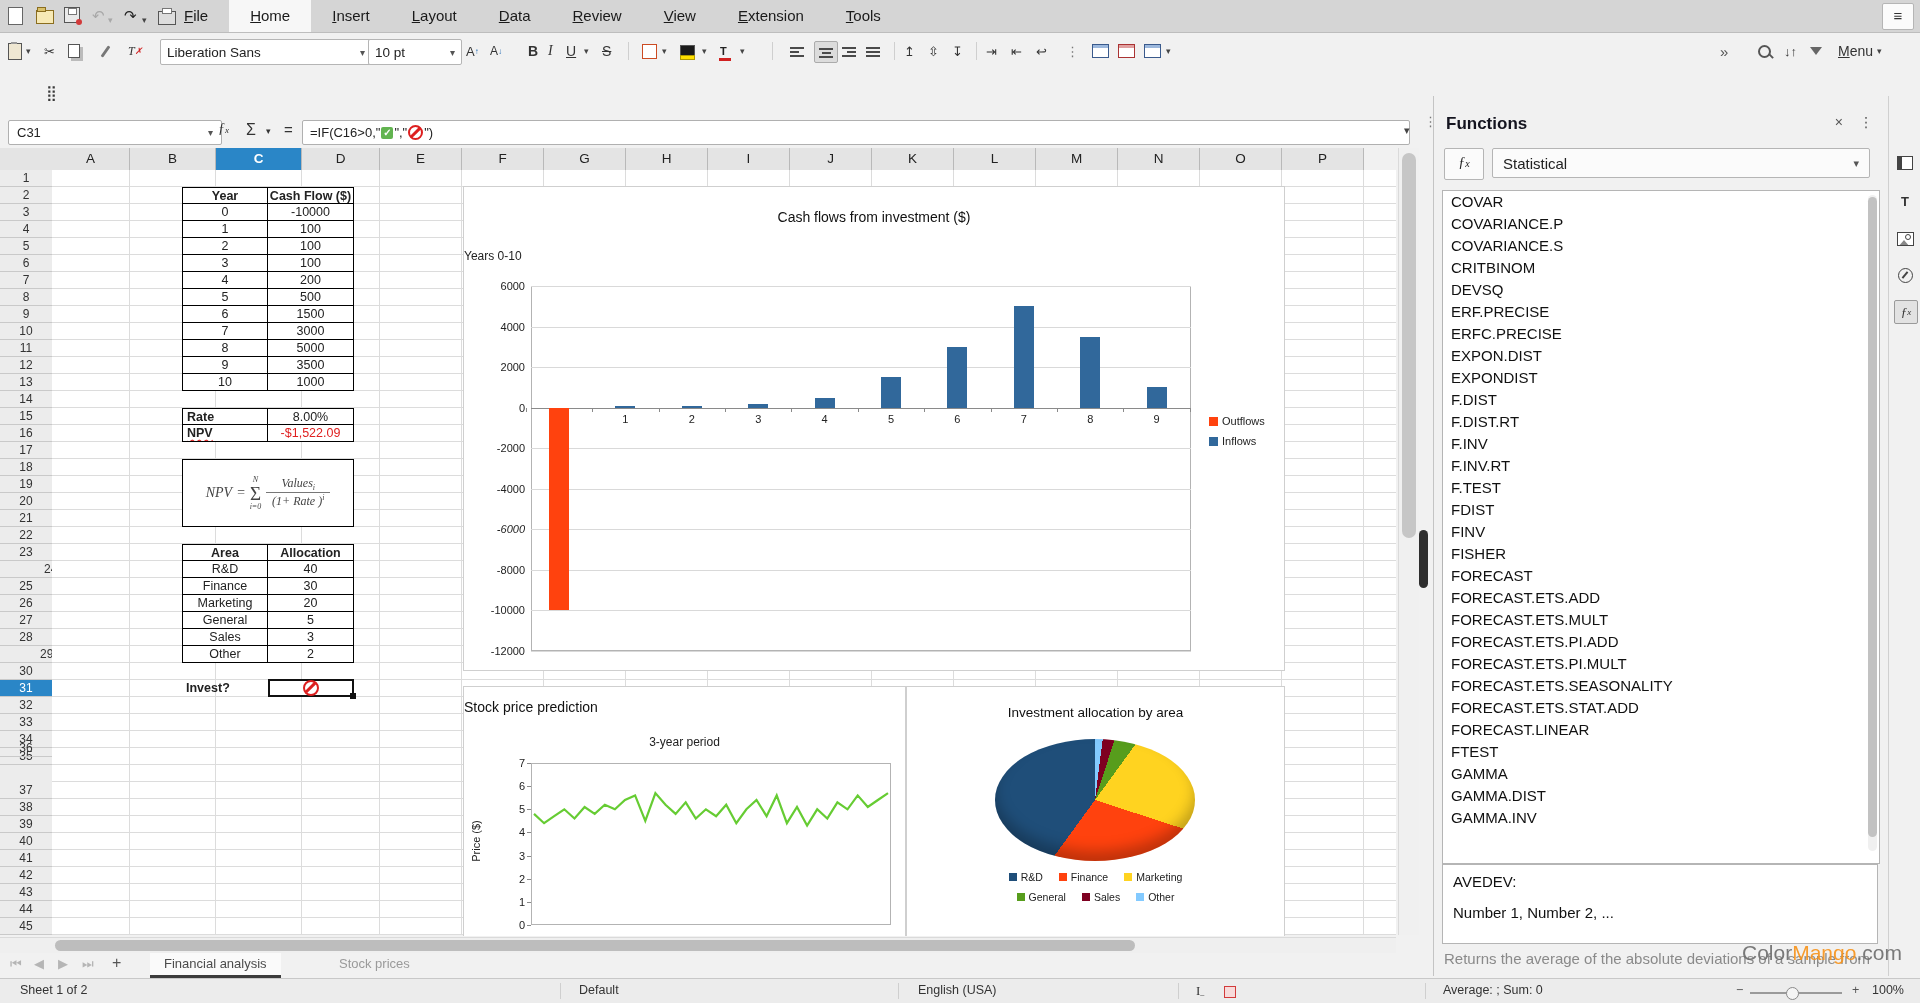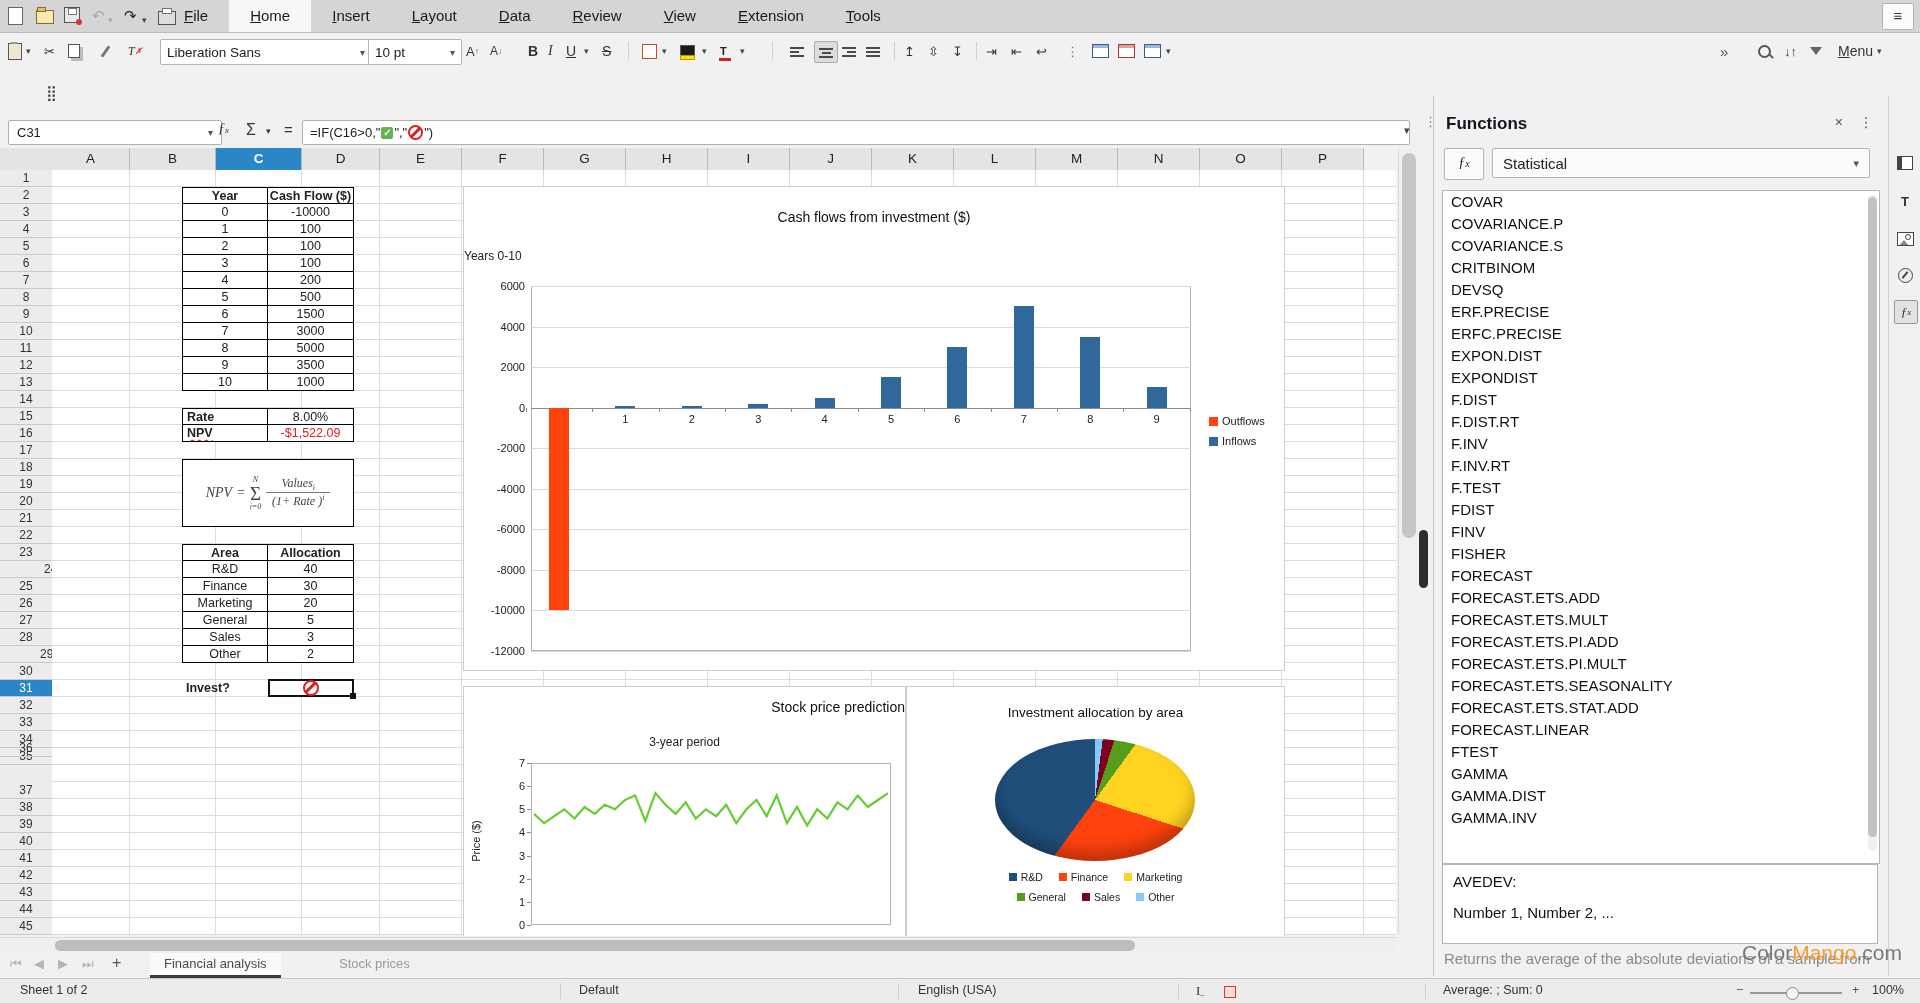--- a/index.html
+++ b/index.html
@@ -508,21 +508,21 @@
       <div style="position: absolute; left: 11px; top: 133.556px; width: 50px; text-align: right; font-size: 11px; color: rgb(34, 34, 34);">4000</div>
       <div style="position: absolute; left: 67px; top: 180.111px; width: 660px; height: 1px; background: rgb(217, 217, 217);"></div>
       <div style="position: absolute; left: 11px; top: 174.111px; width: 50px; text-align: right; font-size: 11px; color: rgb(34, 34, 34);">2000</div>
       <div style="position: absolute; left: 67px; top: 220.667px; width: 660px; height: 1px; background: rgb(138, 138, 138);"></div>
       <div style="position: absolute; left: 11px; top: 214.667px; width: 50px; text-align: right; font-size: 11px; color: rgb(34, 34, 34);">0</div>
       <div style="position: absolute; left: 67px; top: 261.222px; width: 660px; height: 1px; background: rgb(217, 217, 217);"></div>
       <div style="position: absolute; left: 11px; top: 255.222px; width: 50px; text-align: right; font-size: 11px; color: rgb(34, 34, 34);">-2000</div>
       <div style="position: absolute; left: 67px; top: 301.778px; width: 660px; height: 1px; background: rgb(217, 217, 217);"></div>
       <div style="position: absolute; left: 11px; top: 295.778px; width: 50px; text-align: right; font-size: 11px; color: rgb(34, 34, 34);">-4000</div>
       <div style="position: absolute; left: 67px; top: 342.333px; width: 660px; height: 1px; background: rgb(217, 217, 217);"></div>
-      <div style="position: absolute; left: 11px; top: 336.333px; width: 50px; text-align: right; font-size: 11px; color: rgb(34, 34, 34);">-6000</div>
+      <div style="position: absolute; left: 11px; top: 336.333px; width: 50px; text-align: right; font-size: 11px; color: rgb(34, 34, 34); font-style: italic;">-6000</div>
       <div style="position: absolute; left: 67px; top: 382.889px; width: 660px; height: 1px; background: rgb(217, 217, 217);"></div>
       <div style="position: absolute; left: 11px; top: 376.889px; width: 50px; text-align: right; font-size: 11px; color: rgb(34, 34, 34);">-8000</div>
       <div style="position: absolute; left: 67px; top: 423.444px; width: 660px; height: 1px; background: rgb(217, 217, 217);"></div>
       <div style="position: absolute; left: 11px; top: 417.444px; width: 50px; text-align: right; font-size: 11px; color: rgb(34, 34, 34);">-10000</div>
       <div style="position: absolute; left: 67px; top: 464px; width: 660px; height: 1px; background: rgb(217, 217, 217);"></div>
       <div style="position: absolute; left: 11px; top: 458px; width: 50px; text-align: right; font-size: 11px; color: rgb(34, 34, 34);">-12000</div>
       <div style="position: absolute; left: 75px; top: 225.667px; width: 40px; text-align: center; font-size: 11px; color: rgb(34, 34, 34);">0</div>
       <div style="position: absolute; left: 61.8px; top: 220.667px; width: 1px; height: 4px; background: rgb(138, 138, 138);"></div>
       <div style="position: absolute; left: 141.4px; top: 225.667px; width: 40px; text-align: center; font-size: 11px; color: rgb(34, 34, 34);">1</div>
       <div style="position: absolute; left: 128.2px; top: 220.667px; width: 1px; height: 4px; background: rgb(138, 138, 138);"></div>
@@ -556,21 +556,21 @@
       <div style="position: absolute; left: 745px; top: 228px; display: flex; align-items: center; font-size: 11px; color: rgb(34, 34, 34);">
         <span style="width: 9px; height: 9px; background: rgb(255, 66, 14); display: inline-block; margin-right: 4px;"></span>
         <span>Outflows</span>
       </div>
       <div style="position: absolute; left: 745px; top: 248px; display: flex; align-items: center; font-size: 11px; color: rgb(34, 34, 34);">
         <span style="width: 9px; height: 9px; background: rgb(49, 104, 155); display: inline-block; margin-right: 4px;"></span>
         <span>Inflows</span>
       </div>
     </div>
   <div id="line-chart" class="chart" style="left:463px;top:686px;width:441px;height:249px;border-bottom:none">
-      <div style="position: absolute; top: 12px; width: 100%; text-align: right; font-size: 14px; color: rgb(17, 17, 17);">Stock price prediction</div>
+      <div style="position: absolute; top: 12px; width: 100%; text-align: left; font-size: 14px; color: rgb(17, 17, 17);">Stock price prediction</div>
       <div style="position: absolute; top: 48px; width: 100%; text-align: center; font-size: 12px; color: rgb(34, 34, 34);">3-year period</div>
       <div style="position: absolute; left: -58px; top: 148px; width: 140px; text-align: center; font-size: 11px; color: rgb(34, 34, 34); transform: rotate(-90deg);">Price ($)</div>
       <div style="position: absolute; left: 67px; top: 76px; width: 360px; height: 162px; border: 1px solid rgb(179, 179, 179); box-sizing: border-box;"></div>
       <div style="position: absolute; left: 45px; top: 232px; width: 16px; text-align: right; font-size: 11px; color: rgb(34, 34, 34);">0</div>
       <div style="position: absolute; left: 63px; top: 238px; width: 4px; height: 1px; background: rgb(138, 138, 138);"></div>
       <div style="position: absolute; left: 45px; top: 208.857px; width: 16px; text-align: right; font-size: 11px; color: rgb(34, 34, 34);">1</div>
       <div style="position: absolute; left: 63px; top: 214.857px; width: 4px; height: 1px; background: rgb(138, 138, 138);"></div>
       <div style="position: absolute; left: 45px; top: 185.714px; width: 16px; text-align: right; font-size: 11px; color: rgb(34, 34, 34);">2</div>
       <div style="position: absolute; left: 63px; top: 191.714px; width: 4px; height: 1px; background: rgb(138, 138, 138);"></div>
       <div style="position: absolute; left: 45px; top: 162.571px; width: 16px; text-align: right; font-size: 11px; color: rgb(34, 34, 34);">3</div>

